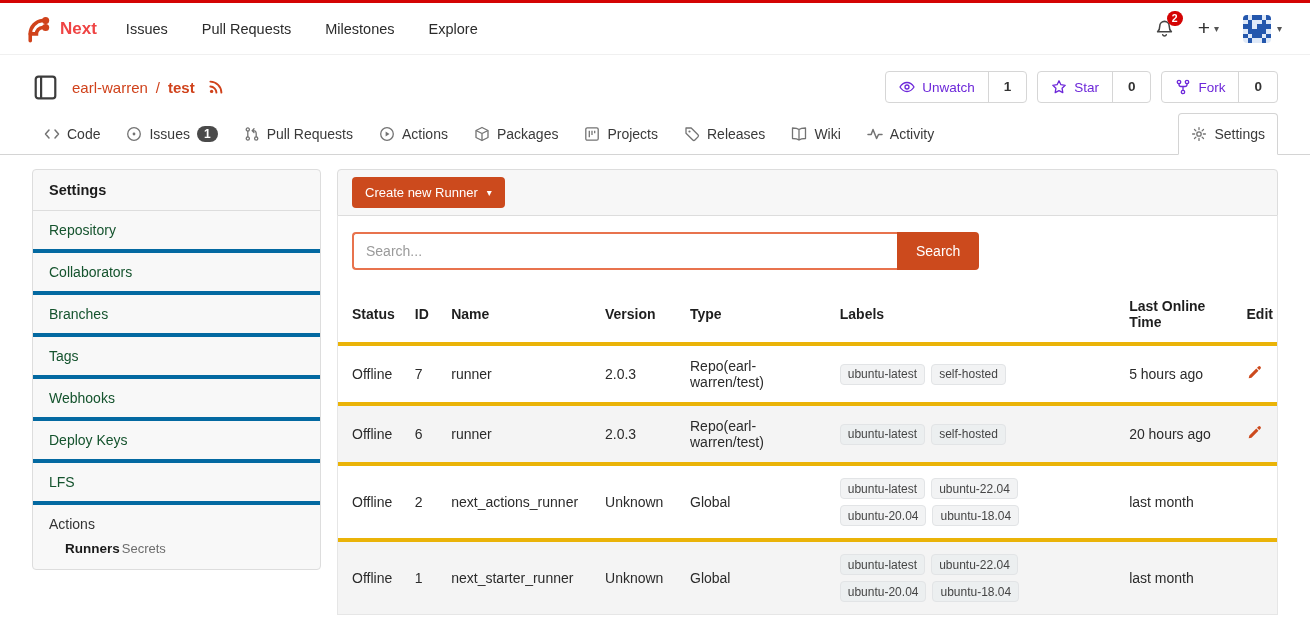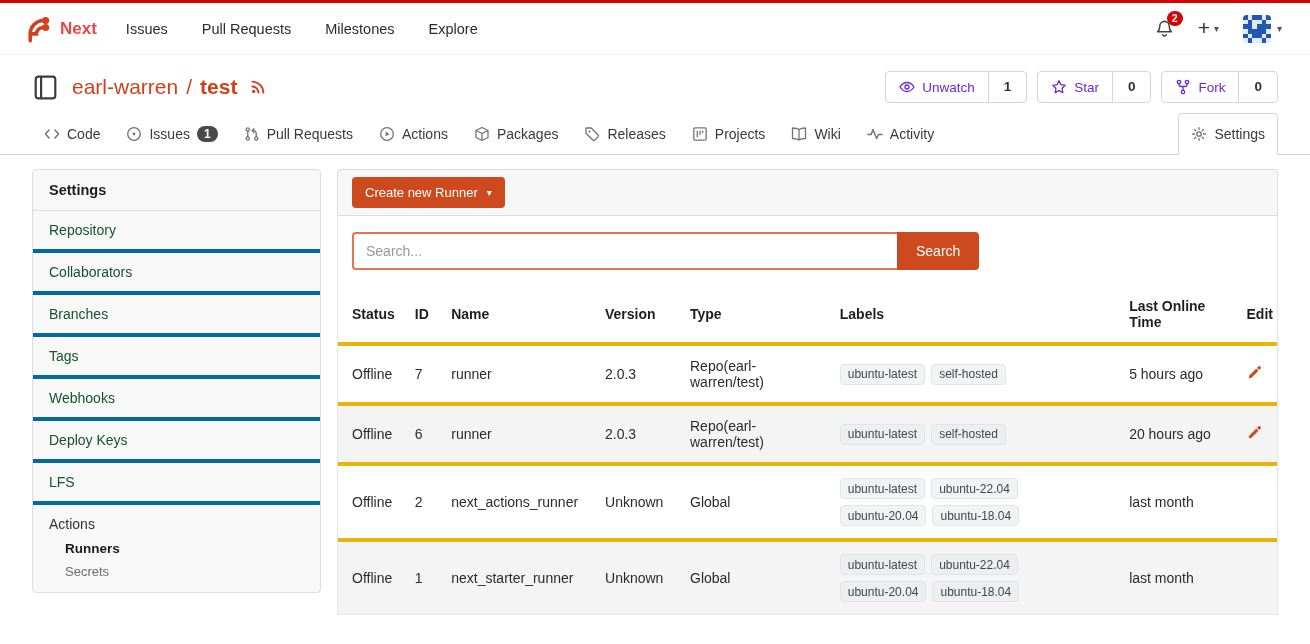--- a/index.html
+++ b/index.html
@@ -21,42 +21,42 @@
   .notif-badge{position:absolute;top:-8px;right:-9px;background:#d40404;color:#fff;font-size:10.5px;font-weight:700;border-radius:9px;padding:2px 5px;line-height:1}
   .plus-wrap{display:flex;align-items:center;gap:4px;color:#333}
   .plus-glyph{font-size:21px;line-height:1;margin-top:-2px}
   .caret{font-size:10px;color:#555}
   .avatar-wrap{display:flex;align-items:center;gap:6px}
   .avatar{width:28px;height:28px;border-radius:4px;overflow:hidden;display:block}
 
   
   .repo-header{display:flex;align-items:center;padding:16px 32px 10px;gap:13px}
   .repo-icon{color:#3c3c3c}
-  .repo-title{display:flex;align-items:center;gap:8px;font-size:21px}
+  .repo-title{display:flex;align-items:center;gap:8px;font-size:15px}
   .repo-title .rlink{color:#d0421b}
   .repo-name{font-weight:600}
   .repo-actions{margin-left:auto;display:flex;gap:10px}
   .action-group{display:flex;border:1px solid #d6d6d6;border-radius:4px;overflow:hidden;font-size:13.5px;color:#333;background:#fff}
   .action-btn{display:flex;align-items:center;gap:7px;padding:7px 13px;color:#6d28d9}
   .action-count{padding:7px 15px;border-left:1px solid #d6d6d6;font-weight:600}
 
   
   .tabbar{display:flex;align-items:flex-end;padding:0 32px;border-bottom:1px solid #d4d4d4;gap:2px}
   .tab{display:flex;align-items:flex-start;gap:7px;padding:12px 12px;color:#3a3a3a;font-size:14px}
   .tab .icon{color:#737373}
   .tab-badge{background:#4a4a4a;color:#fff;font-size:12px;border-radius:10px;padding:1px 7px;font-weight:600}
   .tab-settings{margin-left:auto;border:1px solid #d4d4d4;border-bottom:1px solid #fff;margin-bottom:-1px;border-radius:4px 4px 0 0;background:#fff}
 
   
   .content{display:flex;gap:16px;padding:14px 32px 0;align-items:flex-start}
   .sidebar{width:289px;background:#f8f8f8;border:1px solid #ddd;border-radius:4px;flex-shrink:0}
   .sidebar-header{padding:12px 16px;font-weight:700;font-size:14.5px;border-bottom:1px solid #ddd;color:#1c1c1c}
   .sidebar-item{display:block;padding:11px 16px;border-bottom:4px solid #0369a1;color:#14532d}
   .sidebar-actions{padding:11px 16px 10px;color:#333}
-  .sidebar-sub{padding:6px 0 0 16px;display:flex;flex-direction:column;gap:2px}
+  .sidebar-sub{padding:6px 0 0 16px;display:flex;flex-direction:row;gap:2px}
   .sub-active{font-weight:700;color:#1a1a1a;padding:3px 0;font-size:13.5px}
   .sub-item{color:#6d6d6d;font-size:13px;padding:3px 0}
 
   
   .main{flex:1;min-width:0}
   .panel-header{display:flex;align-items:center;justify-content:space-between;background:#f7f7f7;border:1px solid #ddd;border-radius:4px 4px 0 0;padding:7px 14px;min-height:40px}
   .panel-title{font-weight:700;font-size:14.5px;color:#1c1c1c}
   .btn-create{background:#cc4a1d;color:#fff;border:none;border-radius:4px;padding:8px 13px;font-size:13px;display:flex;align-items:center;gap:9px;font-family:inherit;cursor:pointer}
   .btn-create .caret{color:#fff}
   .panel-body{border:1px solid #e6e6e6;border-top:none}
@@ -243,35 +243,35 @@
     <span class="icon">
       <svg width="16" height="16" viewBox="0 0 16 16" fill="none" stroke="currentColor" stroke-width="1.3" stroke-linejoin="round">
           <path d="M8 1.5 14 4.5v7L8 14.5 2 11.5v-7z"></path>
           <path d="M2 4.5 8 7.5l6-3M8 7.5V14"></path>
         </svg>
     </span>
     <span>Packages</span>
   </a>
   <a class="tab">
     <span class="icon">
+      <svg width="16" height="16" viewBox="0 0 16 16" fill="none" stroke="currentColor" stroke-width="1.3">
+          <rect x="1.8" y="1.8" width="12.4" height="12.4" rx="1.5"></rect>
+          <path d="M5.3 4.8v6.4M8 4.8v4.2M10.7 4.8v2.4"></path>
+        </svg>
+    </span>
+    <span>Projects</span>
+  </a>
+  <a class="tab">
+    <span class="icon">
       <svg width="16" height="16" viewBox="0 0 16 16" fill="none" stroke="currentColor" stroke-width="1.3" stroke-linejoin="round">
           <path d="M2 2h5.2L14 8.8a1.5 1.5 0 0 1 0 2.1l-3.1 3.1a1.5 1.5 0 0 1-2.1 0L2 7.2z"></path>
           <circle cx="5.5" cy="5.5" r="1.1" fill="currentColor" stroke="none"></circle>
         </svg>
     </span>
     <span>Releases</span>
-  </a>
-  <a class="tab">
-    <span class="icon">
-      <svg width="16" height="16" viewBox="0 0 16 16" fill="none" stroke="currentColor" stroke-width="1.3">
-          <rect x="1.8" y="1.8" width="12.4" height="12.4" rx="1.5"></rect>
-          <path d="M5.3 4.8v6.4M8 4.8v4.2M10.7 4.8v2.4"></path>
-        </svg>
-    </span>
-    <span>Projects</span>
   </a>
   <a class="tab">
     <span class="icon">
       <svg width="16" height="16" viewBox="0 0 16 16" fill="none" stroke="currentColor" stroke-width="1.3" stroke-linejoin="round">
           <path d="M8 3.5C6.5 2.3 4.5 2 1.5 2v10.5c3 0 5 .3 6.5 1.5 1.5-1.2 3.5-1.5 6.5-1.5V2c-3 0-5 .3-6.5 1.5zM8 3.5V14"></path>
         </svg>
     </span>
     <span>Wiki</span>
   </a>
   <a class="tab">

